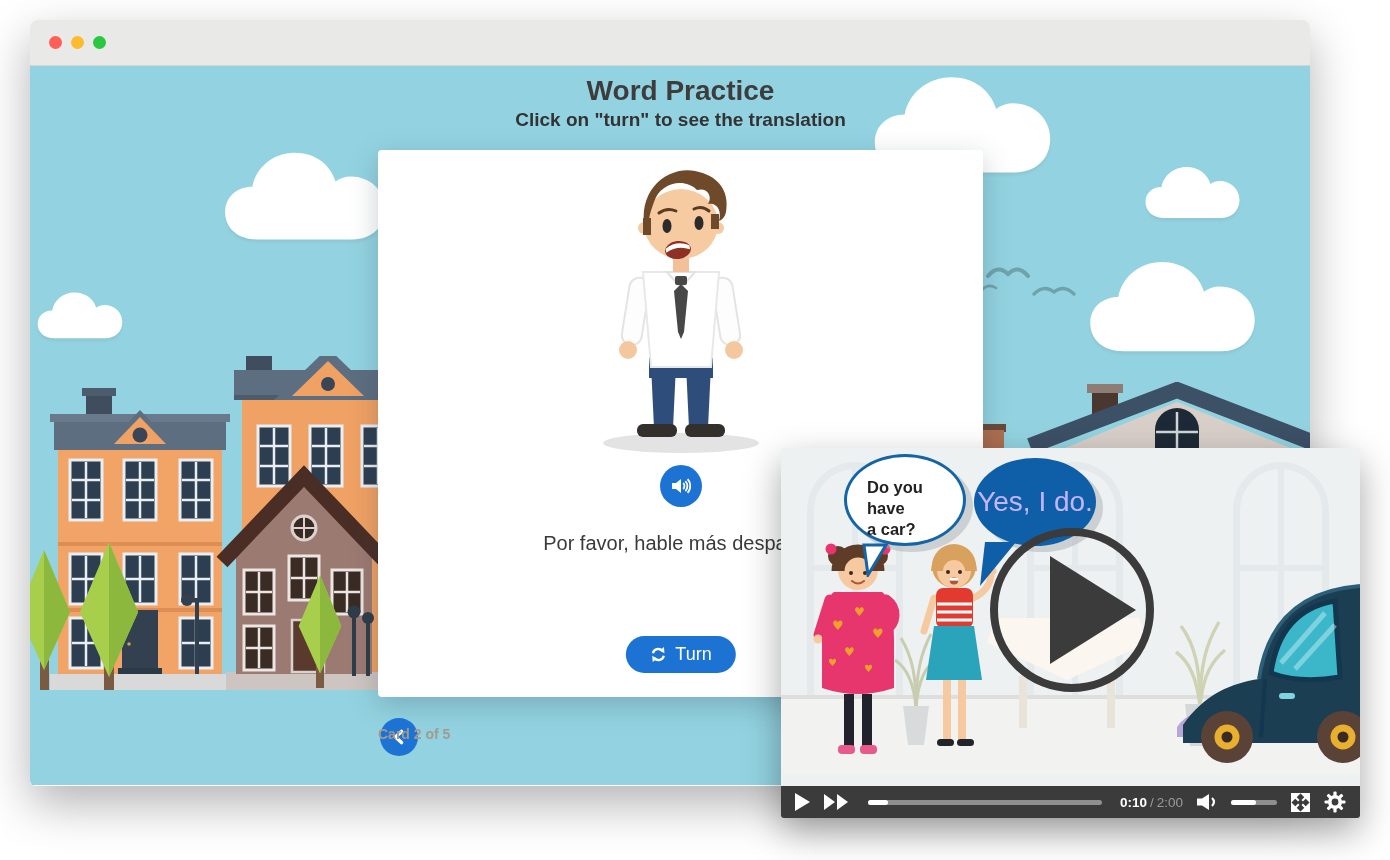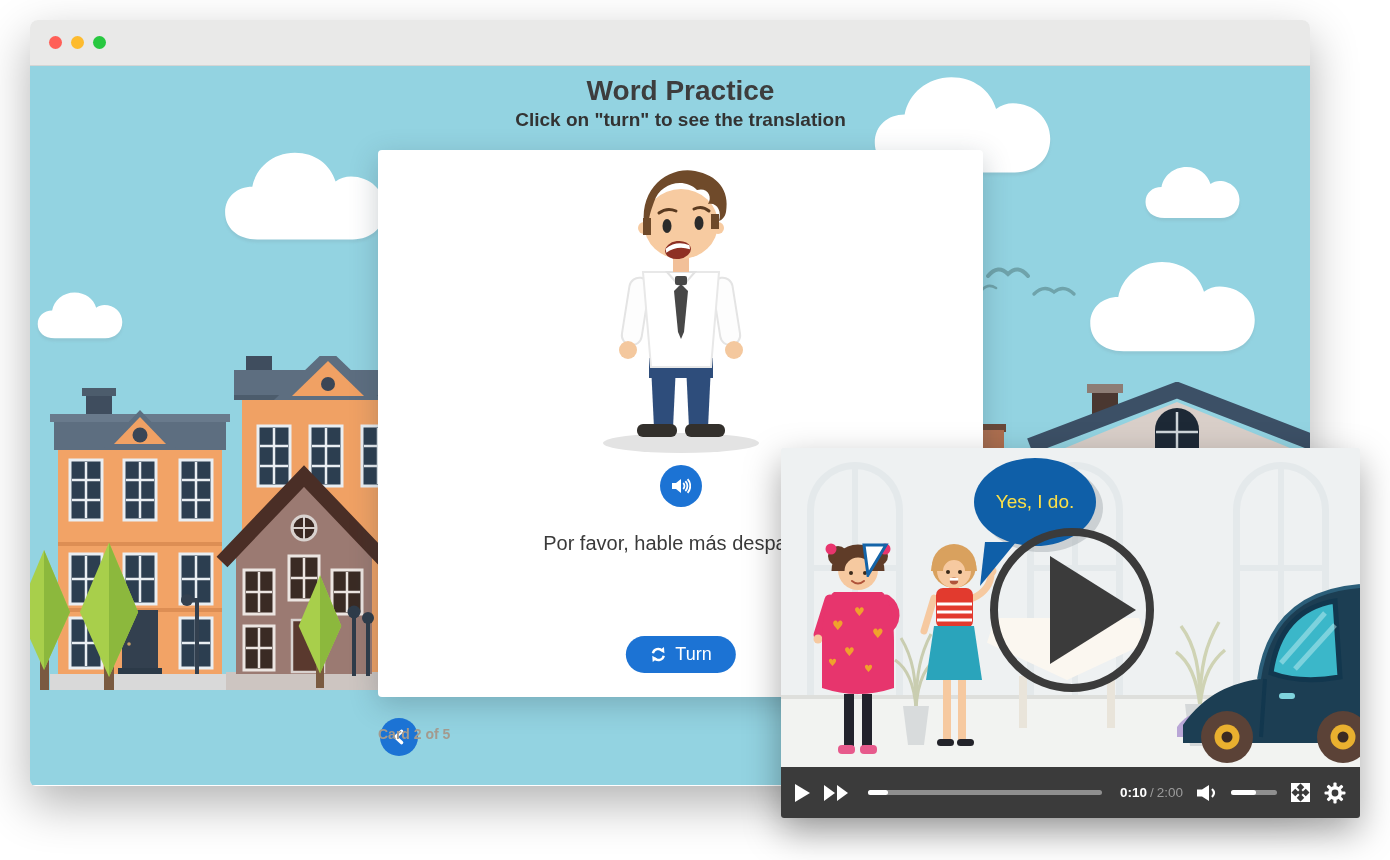--- a/index.html
+++ b/index.html
@@ -55,30 +55,30 @@
   .bgwin::before{content:"";position:absolute;left:50%;margin-left:-3px;top:0;bottom:0;width:6px;background:#e4e9eb;}
   .bgwin::after{content:"";position:absolute;left:0;right:0;top:96px;height:6px;background:#e4e9eb;}
   .floor{position:absolute;left:0;right:0;bottom:0;height:80px;background:#f2f3f1;border-top:4px solid #dedfdc;}
   .table-cloth{position:absolute;left:206px;top:170px;width:160px;height:62px;background:#fbf7f0;
     clip-path:polygon(5% 0,95% 0,100% 40%,50% 100%,0 40%);}
   .table-leg{position:absolute;width:8px;height:52px;background:#e9e4da;top:228px;}
 
   .bubble{position:absolute;border-radius:50%;box-shadow:7px 6px 0 rgba(168,175,180,.50);}
   .bubble-q{left:63px;top:6px;width:122px;height:92px;background:#fff;border:3.5px solid #1464a8;
     padding:20px 0 0 20px;font-size:16.5px;font-weight:700;color:#222;line-height:21px;}
-  .bubble-a{left:193px;top:10px;width:122px;height:88px;background:#0f5fa8;color:#fde047;
-    display:flex;align-items:center;justify-content:center;font-size:19px;}
+  .bubble-a{left:193px;top:10px;width:122px;height:88px;background:#0f5fa8;color:#c4b5fd;
+    display:flex;align-items:center;justify-content:center;font-size:28px;}
   .tail{position:absolute;}
 
   .big-play{position:absolute;left:209px;top:80px;width:164px;height:164px;border-radius:50%;
     border:8px solid #3b3b3b;background:transparent;cursor:pointer;padding:0;}
   .big-play .tri{position:absolute;left:52px;top:20px;width:0;height:0;
     border-top:54px solid transparent;border-bottom:54px solid transparent;border-left:86px solid #3b3b3b;}
 
-  .controls{position:absolute;left:0;right:0;bottom:0;height:51px;background:#3b3b3b;
+  .controls{position:absolute;left:0;right:0;bottom:0;height:32px;background:#3b3b3b;
     display:flex;align-items:center;padding:0 14px;gap:13px;}
   .cbtn{background:none;border:none;padding:0;display:flex;align-items:center;cursor:pointer;}
   .progress{flex:1;height:5px;background:#8f8f8f;border-radius:3px;position:relative;cursor:pointer;margin:0 5px;}
   .progress .played{position:absolute;left:0;top:0;bottom:0;background:#ffffff;border-radius:3px;}
   .time{font-size:13.5px;white-space:nowrap;color:#9b9b9b;}
   .time .cur{color:#ffffff;font-weight:700;}
   .time .sep{margin:0 3px;}
   .volume{width:46px;height:5px;background:#8f8f8f;border-radius:3px;position:relative;cursor:pointer;}
   .volume .level{position:absolute;left:0;top:0;bottom:0;background:#fff;border-radius:3px;}
 </style>
@@ -377,20 +377,24 @@
         <line x1="151" y1="74" x2="186" y2="74" stroke="#ffffff" stroke-width="3"></line>
         <line x1="151" y1="82" x2="186" y2="82" stroke="#ffffff" stroke-width="3"></line>
         <polygon points="148,88 188,88 196,142 140,142" fill="#2aa4bb"></polygon>
         <rect x="157" y="142" width="8" height="60" fill="#f6c9a0"></rect>
         <rect x="172" y="142" width="8" height="60" fill="#f6c9a0"></rect>
         <rect x="151" y="201" width="17" height="7" rx="3.5" fill="#23232a"></rect>
         <rect x="171" y="201" width="17" height="7" rx="3.5" fill="#23232a"></rect>
       </g>
     </svg>
 
+    <div class="bubble bubble-q">
+      <div>Do you have</div>
+      <div>a car?</div>
+    </div>
     <svg class="tail" style="left:80px;top:95px" width="30" height="34" viewBox="0 0 30 34">
       <polygon points="3,2 25,2 7,32" fill="#ffffff" stroke="#1464a8" stroke-width="3"></polygon>
     </svg>
     <div class="bubble bubble-a">
       <span>Yes, I do.</span>
     </div>
     <svg class="tail" style="left:197px;top:93px" width="42" height="46" viewBox="0 0 42 46">
       <polygon points="7,1 38,1 2,45" fill="#0f5fa8"></polygon>
     </svg>
 

